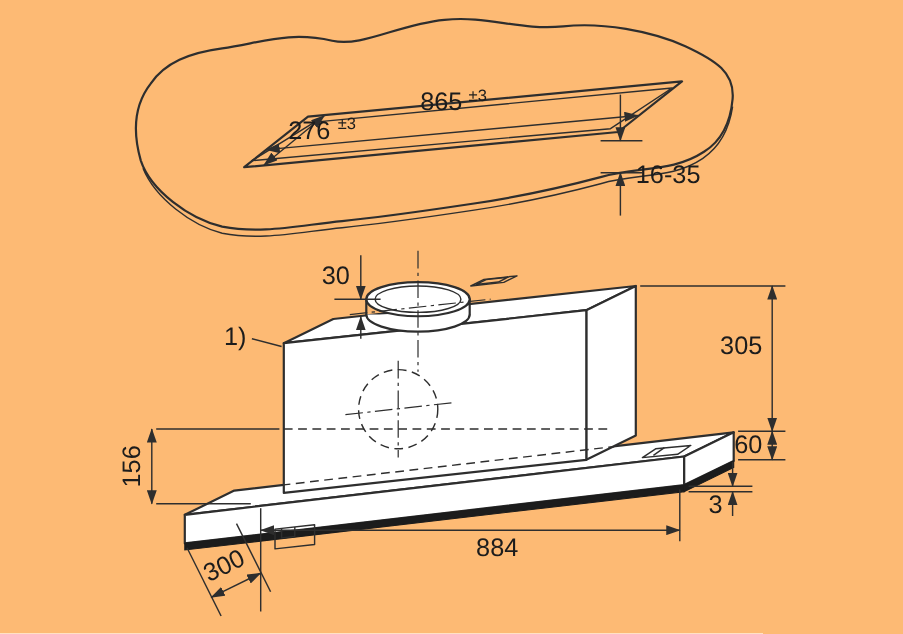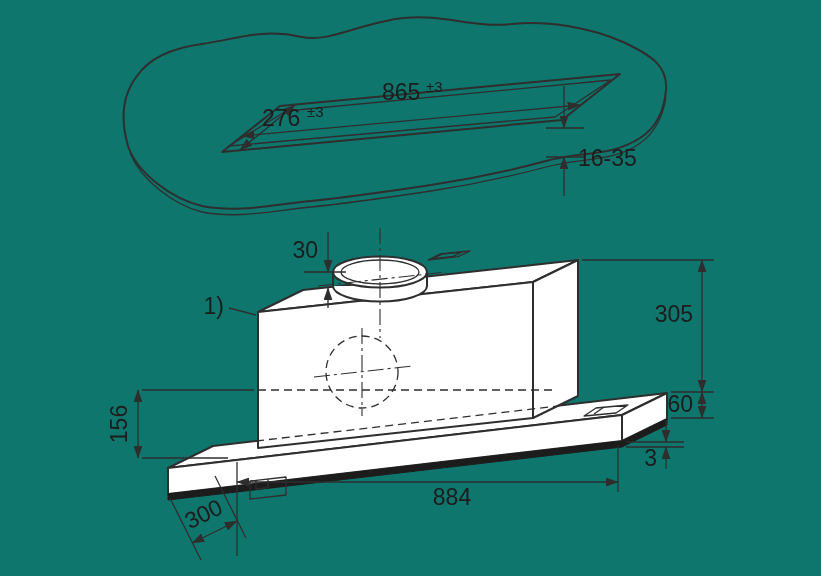--- a/index.html
+++ b/index.html
@@ -1,16 +1,16 @@
 <!DOCTYPE html>
 <html><head>
 <meta charset="utf-8">
 <style>
   html,body{margin:0;padding:0;background:#ffffff;}
-  #stage{width:821px;height:576px;background:#0f766e;overflow:hidden;position:relative;
+  #stage{width:821px;height:576px;background:#fdba74;overflow:hidden;position:relative;
          font-family:"Liberation Sans",sans-serif;text-align:right;}
   svg{display:block;}
   text{fill:#1c1c1c;font-family:"Liberation Sans",sans-serif;}
   .t{font-size:23px;}
   .ts{font-size:15px;}
   .obj{fill:none;stroke:#2e2e2e;stroke-width:2;stroke-linejoin:round;stroke-linecap:round;}
   .objfill{fill:#ffffff;stroke:#2e2e2e;stroke-width:2;stroke-linejoin:round;}
   .thin{fill:none;stroke:#2e2e2e;stroke-width:1.3;stroke-linejoin:round;}
   .dim{fill:none;stroke:#2e2e2e;stroke-width:1.3;}
   .dash{fill:none;stroke:#2e2e2e;stroke-width:1.3;stroke-dasharray:8 5;}

